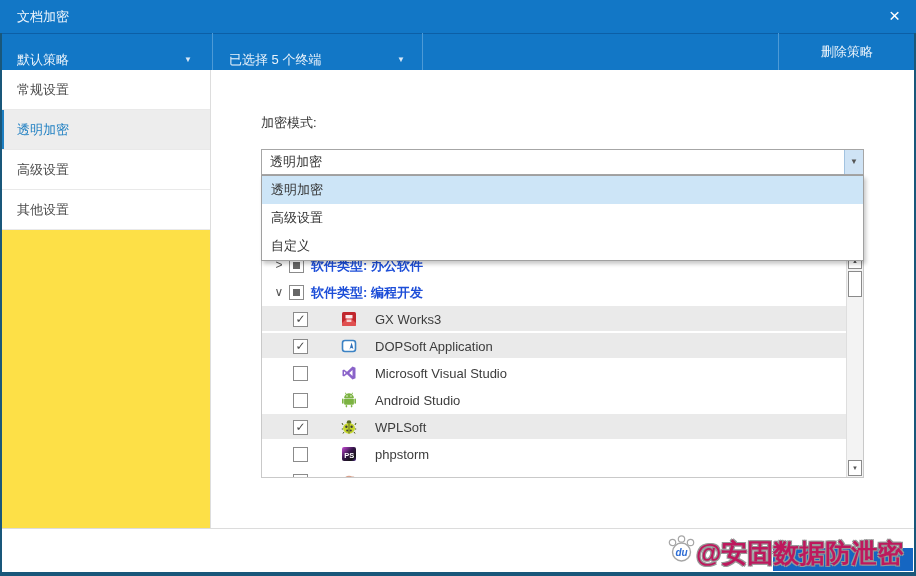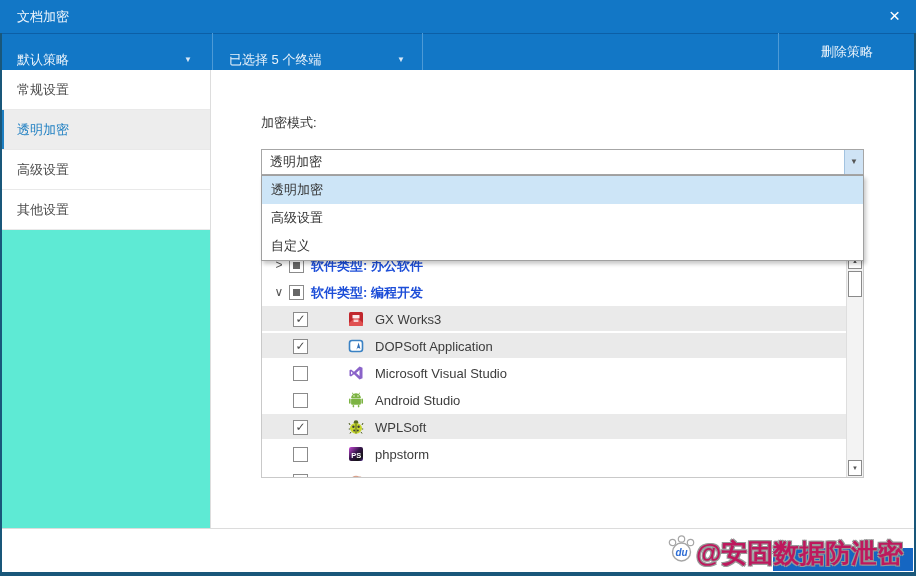--- a/index.html
+++ b/index.html
@@ -19,21 +19,21 @@
 
   
   .toolbar{position:absolute;left:0;top:33px;width:916px;height:37px;background:#1277c6;box-shadow:inset 0 1px 0 #0c5fa6;}
   .tb-div{position:absolute;top:0;width:1px;height:37px;background:#4d9ad6;}
   .tb-seg{position:absolute;top:8px;height:37px;color:#eaf3fb;font-size:13px;}
   .tb-seg .lbl{position:absolute;left:17px;line-height:37px;white-space:nowrap;}
   .tb-caret{position:absolute;top:0;line-height:37px;font-size:8px;color:#d7e7f6;}
   .tb-delete{position:absolute;left:778px;top:0;width:138px;height:37px;text-align:center;line-height:37px;color:#eaf3fb;font-size:13px;cursor:pointer;}
 
   
-  .sidebar{position:absolute;left:0;top:70px;width:210px;height:458px;background:#5eead4;}
+  .sidebar{position:absolute;left:0;top:70px;width:210px;height:458px;background:#fde047;}
   .side-item{position:relative;height:40px;line-height:40px;padding-left:17px;font-size:13px;color:#4a4a4a;border-bottom:1px solid #e9e9e9;cursor:pointer;background:#fff;}
   .side-item.active{background:#ededed;color:#1e7fc2;box-shadow:inset 4px 0 0 #1e7fc2;}
   .v-divider{position:absolute;left:210px;top:70px;width:1px;height:458px;background:#dddddd;}
   .h-footline{position:absolute;left:0;top:528px;width:916px;height:1px;background:#dcdcdc;}
 
   
   .main{position:absolute;left:211px;top:70px;width:705px;height:458px;background:#fff;}
   .mode-label{position:absolute;left:50px;top:44px;font-size:13px;color:#333;}
   .select{position:absolute;left:50px;top:79px;width:603px;height:26px;border:1px solid #a6a6a6;background:#fff;}
   .select .val{position:absolute;left:8px;top:0;line-height:24px;font-size:13px;color:#333;}
@@ -47,21 +47,21 @@
   
   .listbox{position:absolute;left:50px;top:181px;width:603px;height:227px;border:1px solid #c9c9c9;background:#fff;overflow:hidden;z-index:5;}
   .row{position:relative;height:27px;background:#fff;}
   .row.item.checked{background:#eaeaea;box-shadow:inset 0 -2px 0 #fff;}
   .chev{position:absolute;left:10px;top:0;width:14px;line-height:27px;font-size:12px;color:#555;text-align:center;cursor:pointer;}
   .cb{position:absolute;top:6px;width:15px;height:15px;border:1px solid #8b8b8b;background:#fff;font-size:12px;line-height:13px;text-align:center;color:#4a4a4a;cursor:pointer;}
   .row.group .cb{left:27px;}
   .row.item .cb{left:31px;}
   .cb .sq{display:block;width:7px;height:7px;margin:3px auto 0;background:#666;}
   .glabel{position:absolute;left:49px;line-height:27px;font-size:13px;font-weight:600;color:#1d4ed8;white-space:nowrap;}
-  .app-icon{position:absolute;left:86px;top:5px;width:16px;height:16px;}
+  .app-icon{position:absolute;left:79px;top:5px;width:16px;height:16px;}
   .app-icon svg{display:block;width:16px;height:16px;}
   .ilabel{position:absolute;left:113px;line-height:27px;font-size:13px;color:#3c3c3c;white-space:nowrap;}
 
   
   .sbar{position:absolute;right:0;top:0;bottom:0;width:17px;background:#f3f3f3;border-left:1px solid #dedede;}
   .sbtn,.sthumb{position:absolute;left:1px;right:1px;background:#fff;border:1px solid #8a8a8a;text-align:center;color:#555;}
   .sbtn{height:16px;font-size:6px;line-height:14px;cursor:pointer;}
   .sbtn.up{top:1px;}
   .sbtn.down{bottom:1px;}
   .sthumb{top:19px;height:26px;cursor:grab;}

